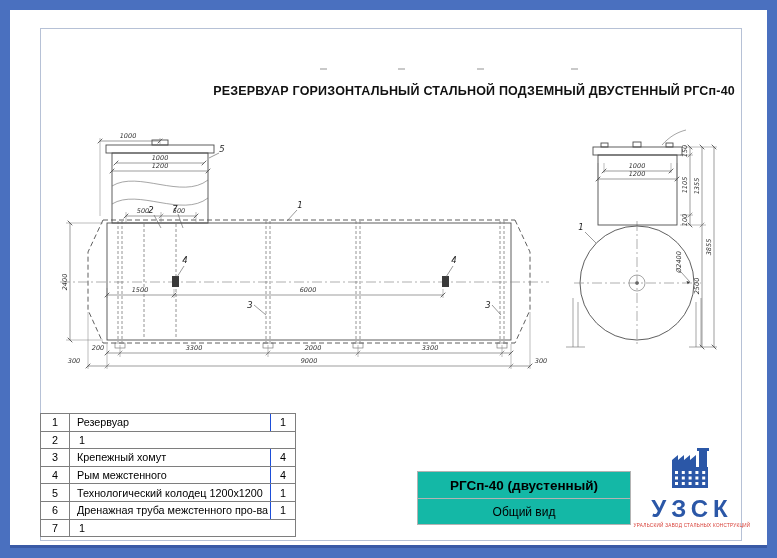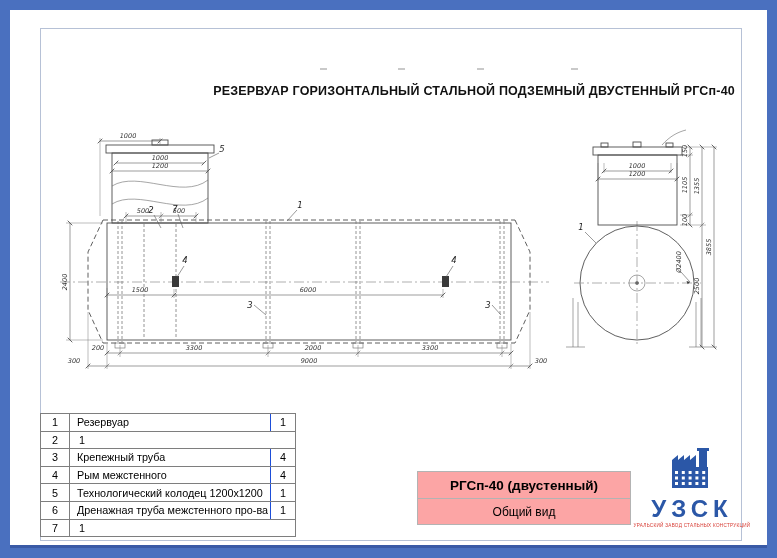--- a/index.html
+++ b/index.html
@@ -28,21 +28,21 @@
 
   
   .parts{position:absolute;left:40px;top:413px;width:254px;border:1px solid #7e7e7e;background:#fff}
   .prow{display:flex;height:16.6px;align-items:stretch;font-size:10.8px;color:#000}
   .prow:not(:last-child){border-bottom:1px solid #7e7e7e}
   .cell-num{width:28px;border-right:1px solid #7e7e7e;display:flex;align-items:center;justify-content:center}
   .cell-name{flex:1;border-right:1px solid #1d4ed8;display:flex;align-items:center;padding-left:7px;white-space:nowrap;overflow:hidden}
   .cell-qty{width:24px;display:flex;align-items:center;justify-content:center}
 
   
-  .tblock{position:absolute;left:417px;top:471px;width:212px;height:52px;border:1px solid #b3b3b3;background:#fca5a5}
+  .tblock{position:absolute;left:417px;top:471px;width:212px;height:52px;border:1px solid #b3b3b3;background:#14b8a6}
   .tb-model{height:26px;display:flex;align-items:center;justify-content:center;
             font-weight:bold;font-size:13.5px;color:#000;border-bottom:1px solid #b3b3b3}
   .tb-view{height:25px;display:flex;align-items:center;justify-content:center;font-size:12px;color:#000}
 
   
   .logo{position:absolute;left:633px;top:447px;width:118px;text-align:center}
   .logo-icon{display:block;margin:0 auto}
   .logo-name{font-weight:bold;font-size:24px;color:#2b57a7;letter-spacing:5px;line-height:1;margin-top:8px}
   .logo-tag{font-size:4.6px;color:#d6372f;letter-spacing:.3px;margin-top:2px;white-space:nowrap}
 </style>
@@ -227,21 +227,21 @@
     <div class="cell-num">1</div>
     <div class="cell-name">Резервуар</div>
     <div class="cell-qty">1</div>
   </div>
   <div class="prow">
     <div class="cell-num">2</div>
     <div class="cell-qty">1</div>
   </div>
   <div class="prow">
     <div class="cell-num">3</div>
-    <div class="cell-name">Крепежный труба</div>
+    <div class="cell-name">Крепежный хомут</div>
     <div class="cell-qty">4</div>
   </div>
   <div class="prow">
     <div class="cell-num">4</div>
     <div class="cell-name">Рым межстенного</div>
     <div class="cell-qty">4</div>
   </div>
   <div class="prow">
     <div class="cell-num">5</div>
     <div class="cell-name">Технологический колодец 1200х1200</div>

